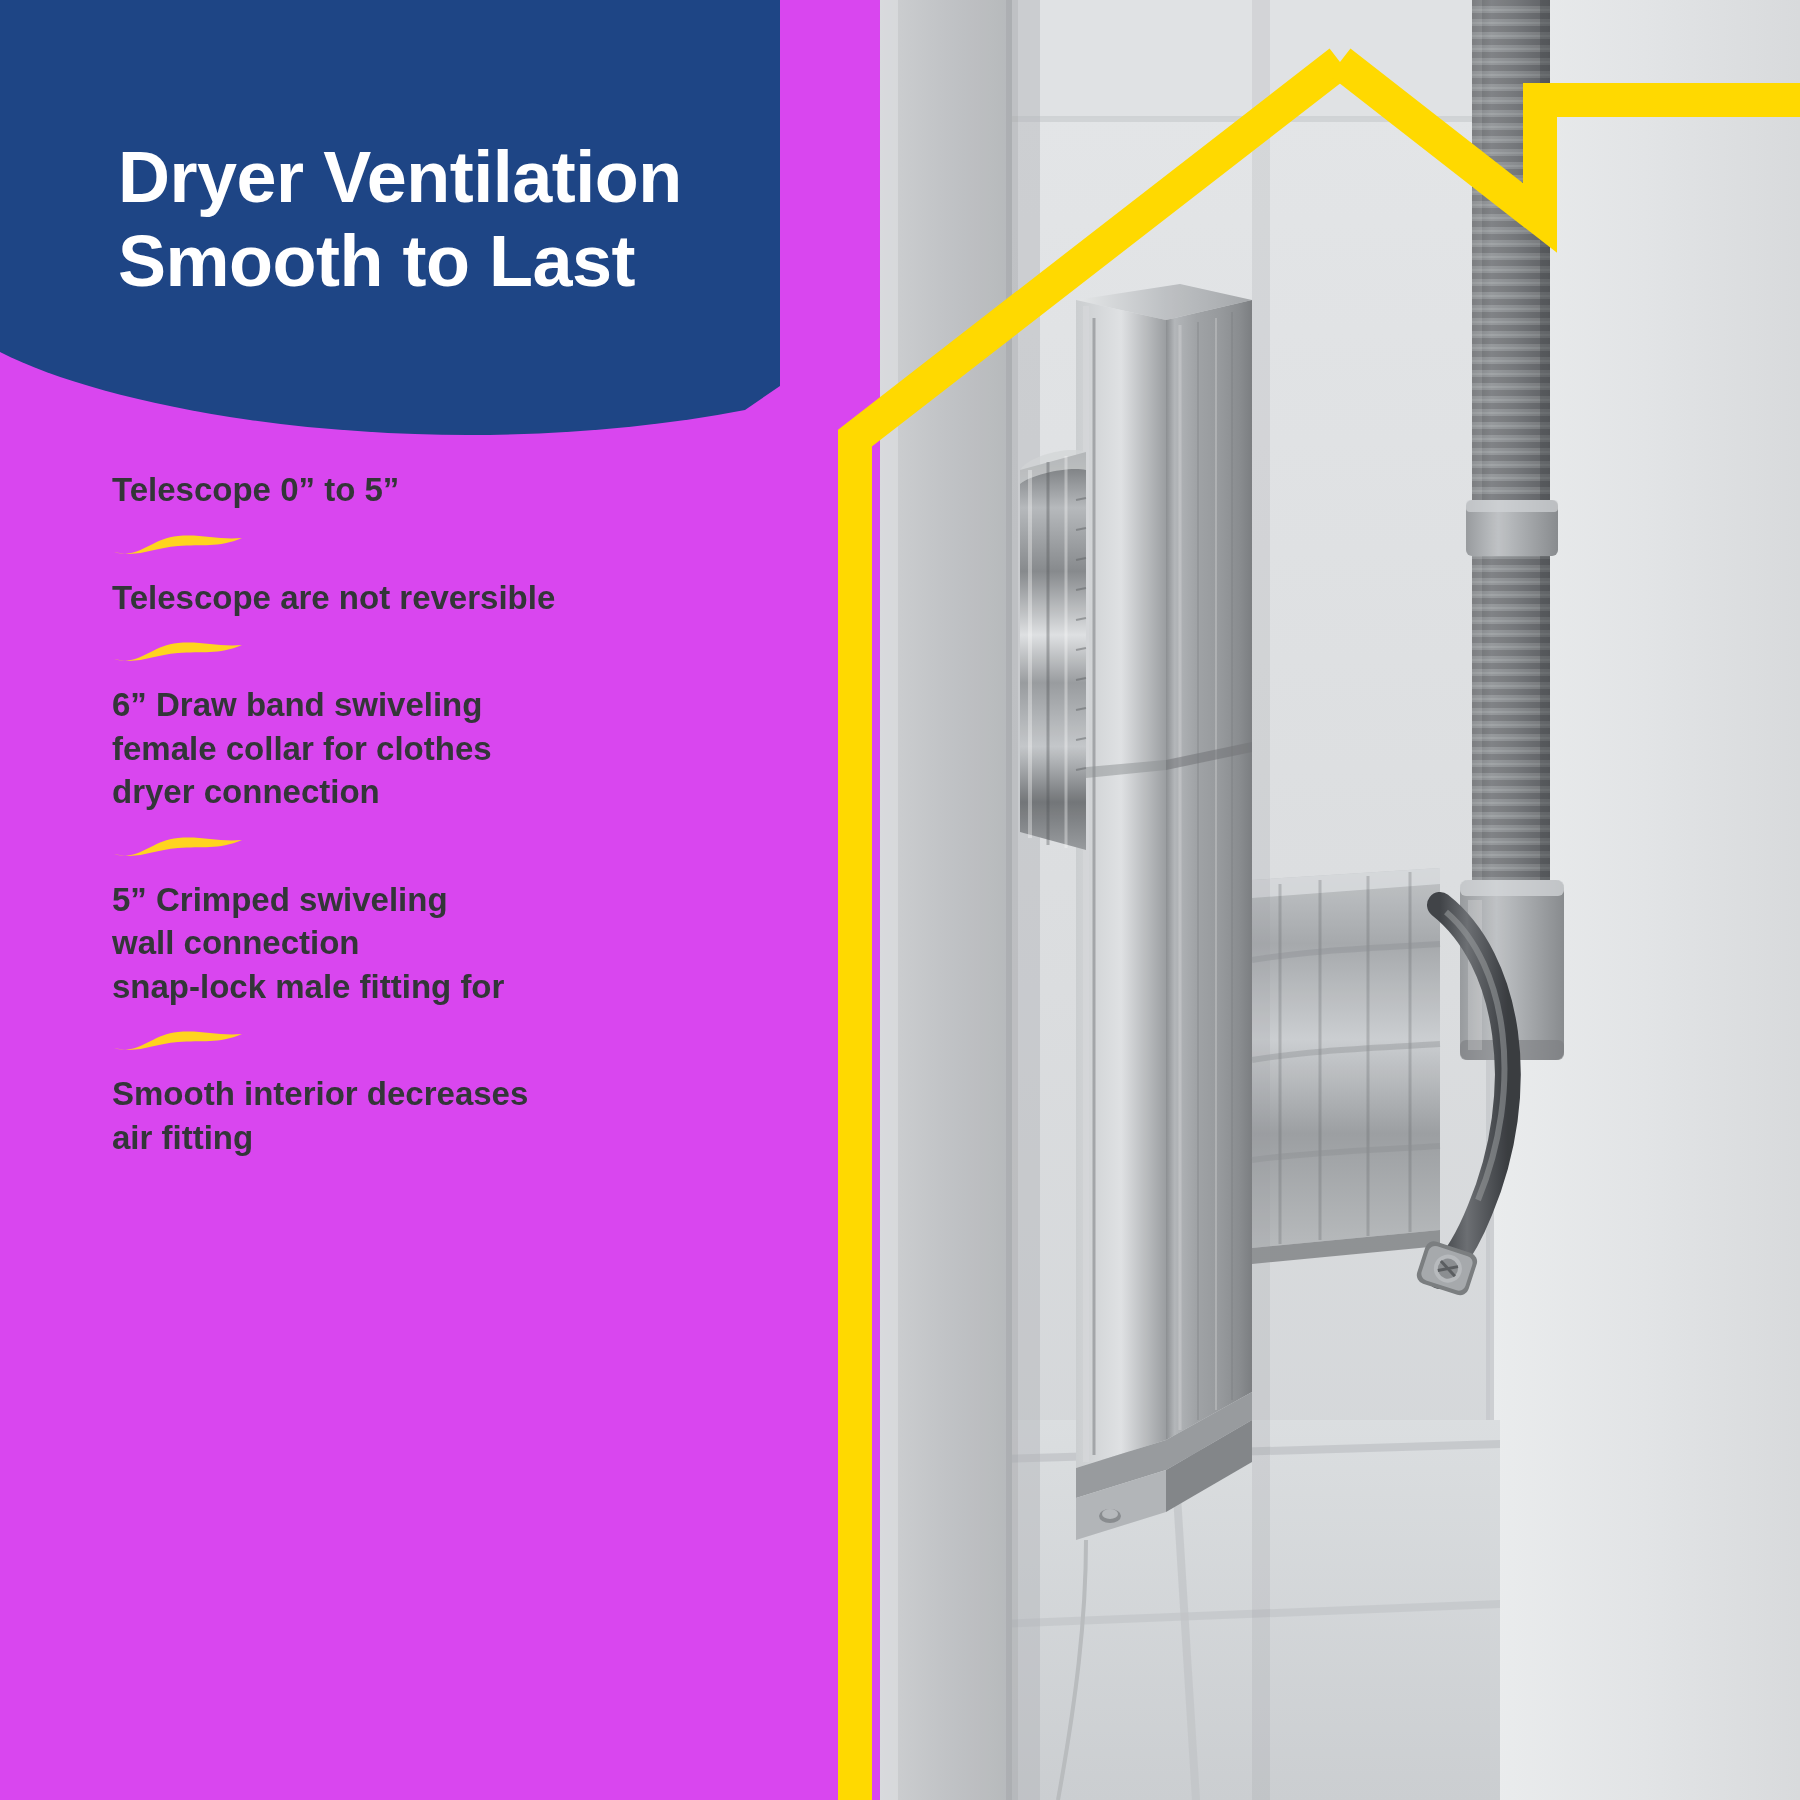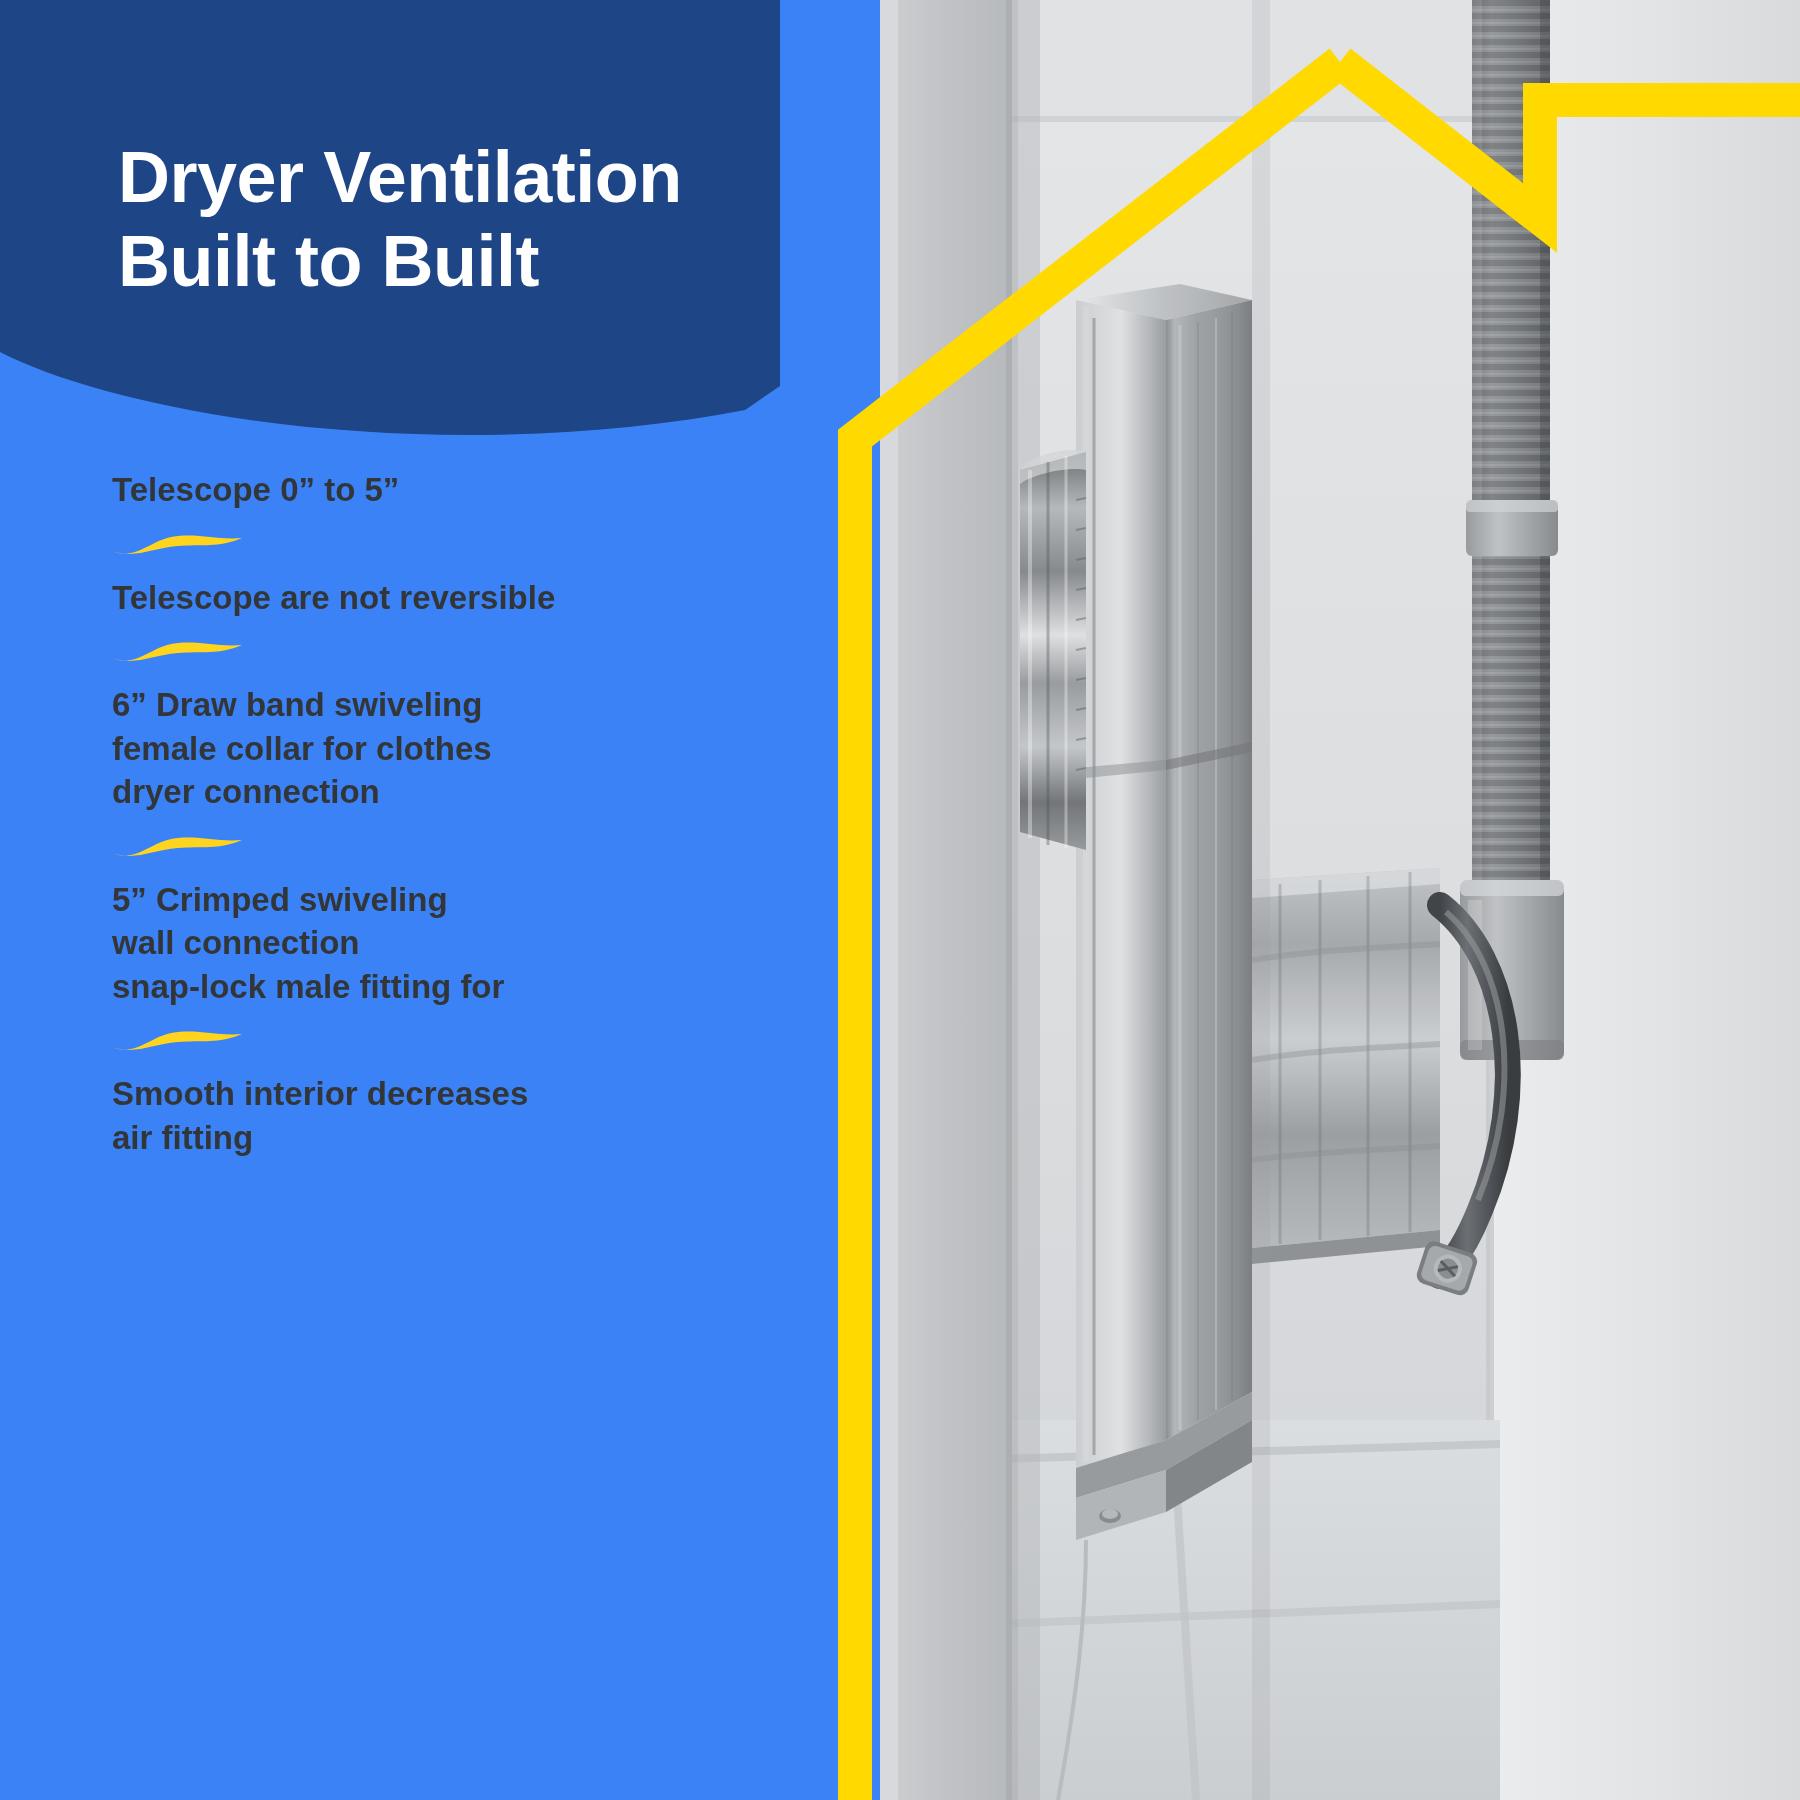--- a/index.html
+++ b/index.html
@@ -3,21 +3,21 @@
 <meta charset="utf-8">
 <style>
   html,body{margin:0;padding:0;}
   body{
     width:1800px;height:1800px;
     background:#ffffff;
     font-family:"Liberation Sans",sans-serif;
     overflow:hidden;
     position:relative;
   }
-  #stage{position:absolute;inset:0;width:1800px;height:1800px;overflow:hidden;background:#3b82f6;}
+  #stage{position:absolute;inset:0;width:1800px;height:1800px;overflow:hidden;background:#d946ef;}
 
   
   .photo{
     position:absolute;left:880px;top:0;width:920px;height:1800px;overflow:hidden;
     background:#f2f3f4;
   }
   .photo svg{display:block;width:920px;height:1800px;}
 
   
   .blue-blob{position:absolute;left:0;top:0;width:780px;height:440px;}
@@ -269,21 +269,21 @@
   <div class="blue-blob">
     <svg viewBox="0 0 780 440" xmlns="http://www.w3.org/2000/svg" aria-hidden="true">
       <path d="M0 0 L780 0 L780 386 L745 410
                C 600 438 420 444 250 420
                C 140 404 55 380 0 352 Z" fill="#1e4585"></path>
     </svg>
   </div>
 
   <h1 class="title">
     <span class="ln">Dryer Ventilation</span>
-    <span class="ln">Built to Built</span>
+    <span class="ln">Smooth to Last</span>
   </h1>
 
   <div class="features">
 
     <div class="feature">
       <span class="ln">Telescope 0” to 5”</span>
     </div>
     <div class="divider">
       <svg width="132" height="28" viewBox="0 0 132 28" xmlns="http://www.w3.org/2000/svg" aria-hidden="true">
         <path d="M2 22 C 26 30 40 8 66 6 C 90 4 106 10 130 8 C 106 18 90 14 66 16 C 40 18 26 28 2 22 Z" fill="#ffd41f"></path>

